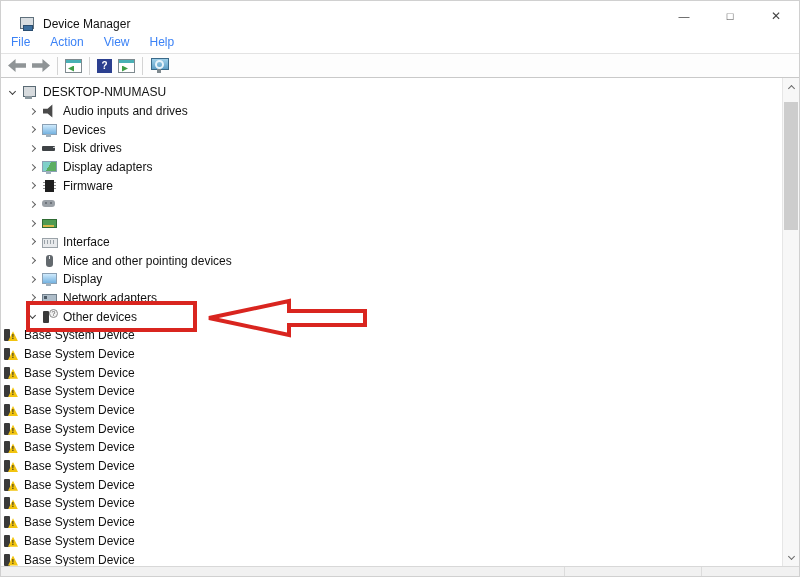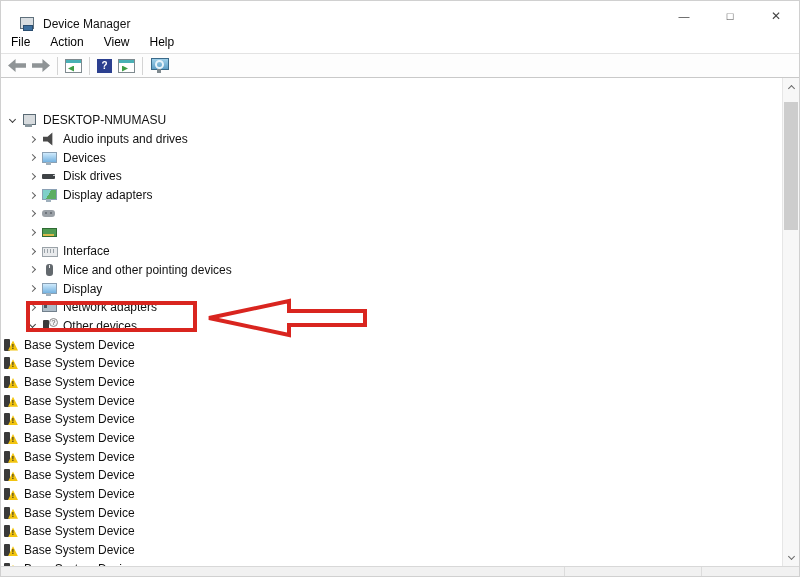--- a/index.html
+++ b/index.html
@@ -18,21 +18,21 @@
   .app-icon::after { content:""; position:absolute; left:4px; bottom:0; width:8px; height:4px;
     background:#3d6f9e; border:1px solid #2b4e70; }
   .title-text { font-size:12px; color:#111; }
   .win-controls { margin-left:auto; display:flex; height:30px; }
   .win-btn { width:46px; height:30px; display:flex; align-items:center; justify-content:center;
     font-size:11px; color:#444; background:transparent; border:none; }
   .win-btn.close { font-size:12px; }
 
   
   .menubar { height:22px; display:flex; align-items:center; padding-left:0; }
-  .menu-item { font-size:12px; padding:3px 10px; color:#000000; }
+  .menu-item { font-size:12px; padding:3px 10px; color:#3b82f6; }
 
   
   .toolbar { height:25px; border-top:1px solid #e3e3e3; border-bottom:1px solid #c9c9c9;
     display:flex; align-items:center; padding-left:4px; background:#fdfdfd; }
   .tb-btn { height:22px; display:flex; align-items:center; justify-content:center;
     padding:0 3px; background:transparent; border:none; }
   .tb-sep { width:1px; height:18px; background:#d4d4d4; margin:0 4px; flex:none; }
   .t-arrow-left { width:18px; height:13px; background:#8f9496;
     clip-path:polygon(0 50%,42% 0,42% 32%,100% 32%,100% 68%,42% 68%,42% 100%); }
   .t-arrow-right { width:18px; height:13px; background:#8f9496;
@@ -50,21 +50,21 @@
     border:1px solid #3a6a8a; background:linear-gradient(#9fd0ea,#5f9fc7); }
   .t-scan::after { content:""; position:absolute; left:5px; top:2px; width:5px; height:5px;
     border:2px solid #e8f3fa; border-radius:50%; }
   .t-scan .stand { position:absolute; left:7px; bottom:0; width:4px; height:4px; background:#7f8a8f; }
 
   
   .content { position:relative; height:488px; overflow:hidden; background:#fff; }
   .tree { padding-top:5px; }
   .row { height:18.7px; display:flex; align-items:center; white-space:nowrap; }
   .row .label { font-size:12px; color:#111; }
-  .lvl0 { padding-left:4px;margin-top:28px; }
+  .lvl0 { padding-left:4px; }
   .lvl1 { padding-left:24px; }
   .lvl2 { }
   .chevbox { width:15px; height:14px; display:flex; align-items:center; justify-content:center; flex:none; }
   .chev { width:5px; height:5px; border-right:1.4px solid #636363; border-bottom:1.4px solid #636363; }
   .chev.collapsed { transform:rotate(-45deg); }
   .chev.expanded { transform:rotate(45deg); margin-top:-2px; border-color:#3c3c3c; }
 
   
   .i { width:15px; height:14px; position:relative; display:inline-block; flex:none; margin:0 6px 0 2px; }
   .i-computer-host::before { content:""; position:absolute; left:1px; top:1px; width:11px; height:9px;
@@ -204,20 +204,27 @@
         <span class="chevbox">
           <span class="chev collapsed"></span>
         </span>
         <span class="i i-display-adapter"></span>
         <span class="label">Display adapters</span>
       </div>
       <div class="row lvl1">
         <span class="chevbox">
           <span class="chev collapsed"></span>
         </span>
+        <span class="i i-chip"></span>
+        <span class="label">Firmware</span>
+      </div>
+      <div class="row lvl1">
+        <span class="chevbox">
+          <span class="chev collapsed"></span>
+        </span>
         <span class="i i-gamepad"></span>
       </div>
       <div class="row lvl1">
         <span class="chevbox">
           <span class="chev collapsed"></span>
         </span>
         <span class="i i-controller-card"></span>
       </div>
       <div class="row lvl1">
         <span class="chevbox">

